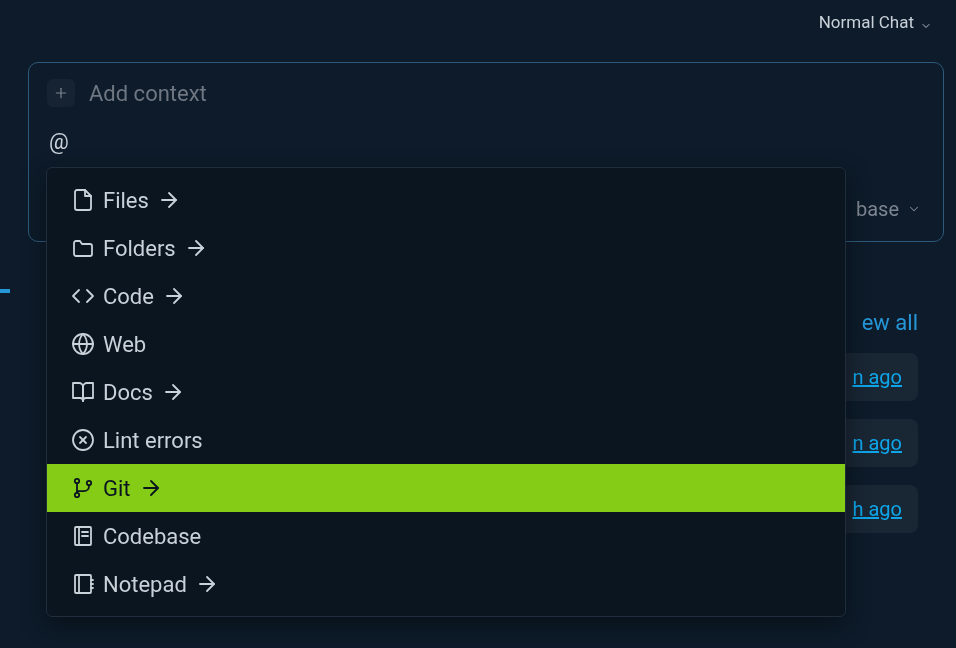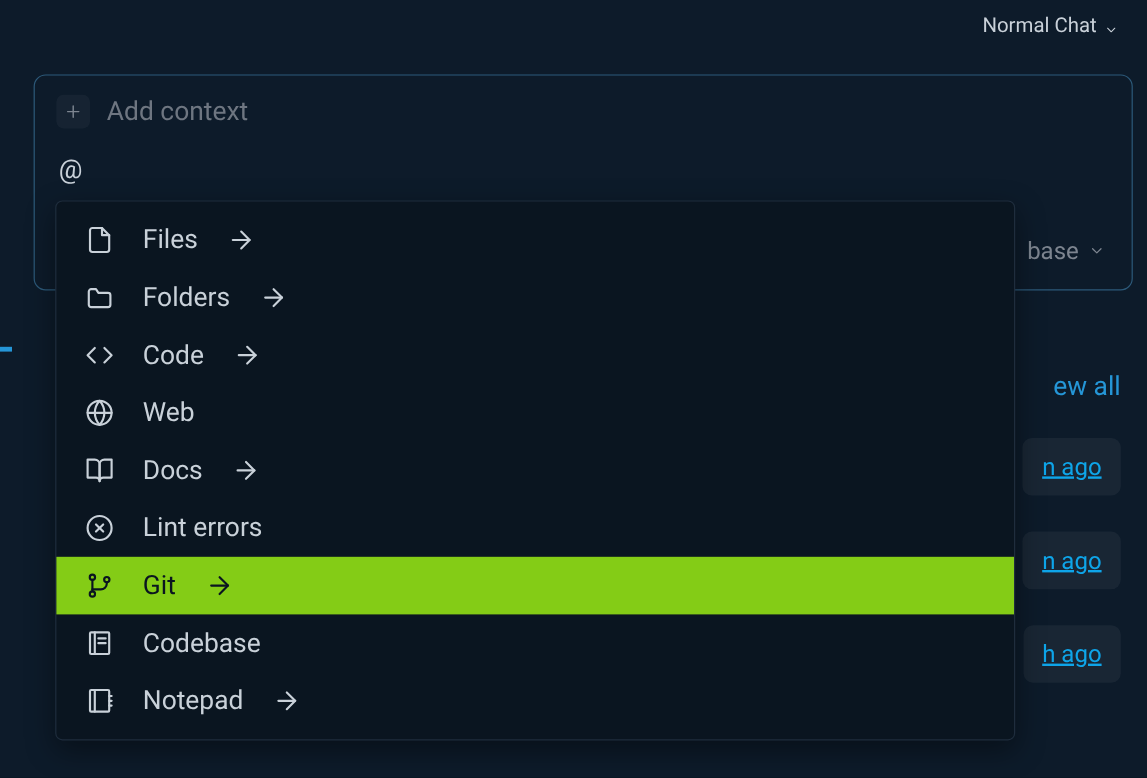--- a/index.html
+++ b/index.html
@@ -100,21 +100,21 @@
       border-radius: 6px;
       box-shadow: 0 8px 24px rgba(0,0,0,0.4);
       padding: 8px 0;
       z-index: 10;
     }
 
     .dropdown-item {
       display: flex;
       align-items: center;
       padding: 10px 24px;
-      gap: 24px;
+      gap: 8px;
       cursor: pointer;
       min-height: 48px;
     }
 
     .dropdown-item.selected {
       background: #84cc16;
       color: #ffffff;
     }
 
     .dropdown-item.selected .item-icon svg,
@@ -145,26 +145,26 @@
       width: 24px;
       height: 24px;
       display: flex;
       align-items: center;
       justify-content: center;
       color: #c9d1d9;
     }
 
     .background-items {
       position: absolute;
-      right: 22px;
+      right: 38px;
       top: 310px;
       display: flex;
       flex-direction: column;
       align-items: flex-end;
-      gap: 30px;
+      gap: 18px;
     }
 
     .view-all {
       color: #2596d7;
       font-size: 22px;
     }
 
     .time-badge {
       background: rgba(255,255,255,0.05);
       border-radius: 8px;

